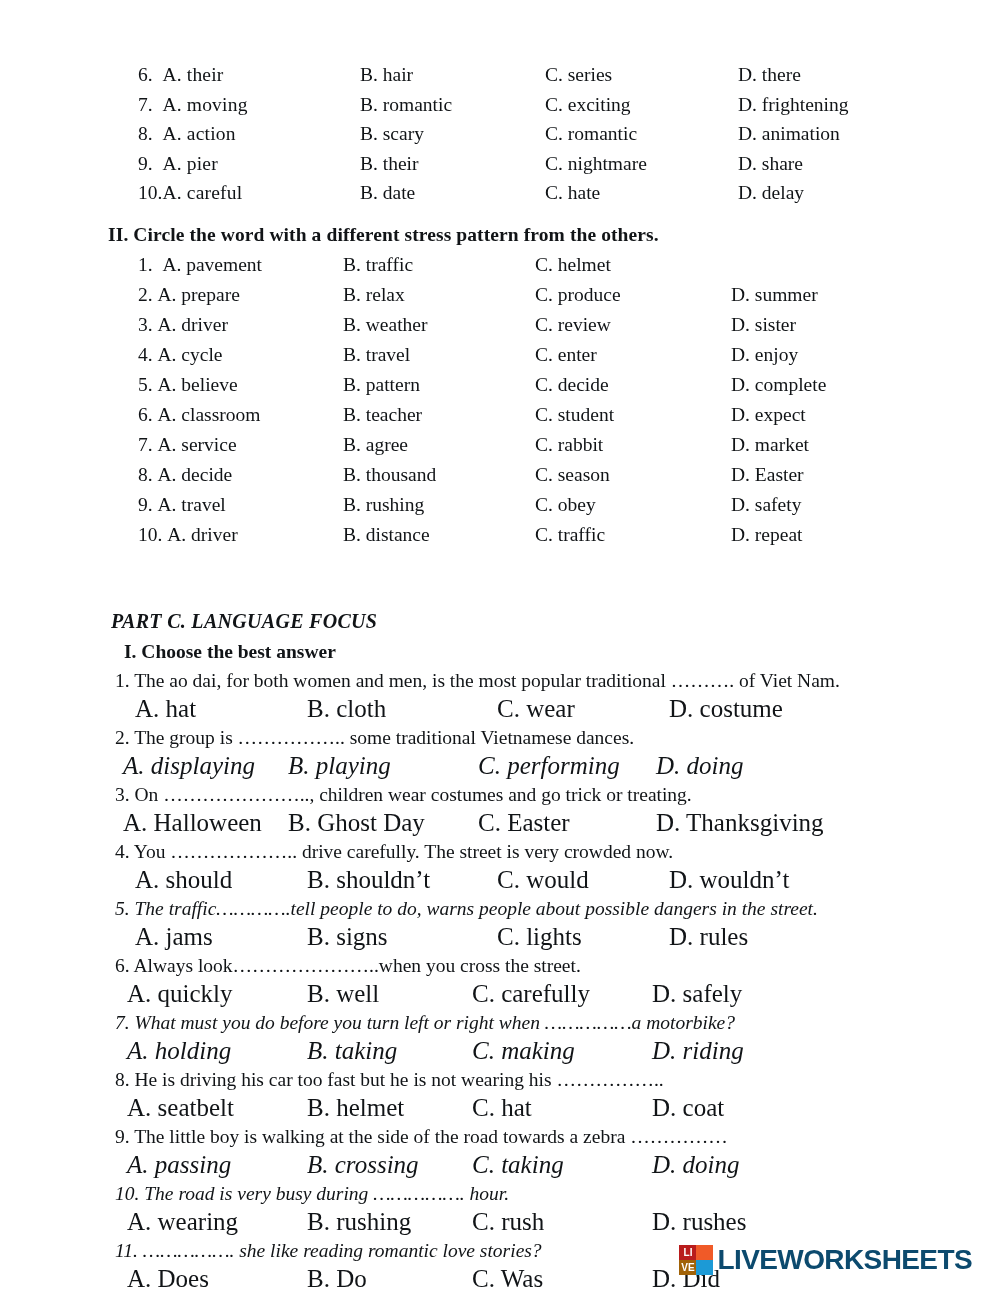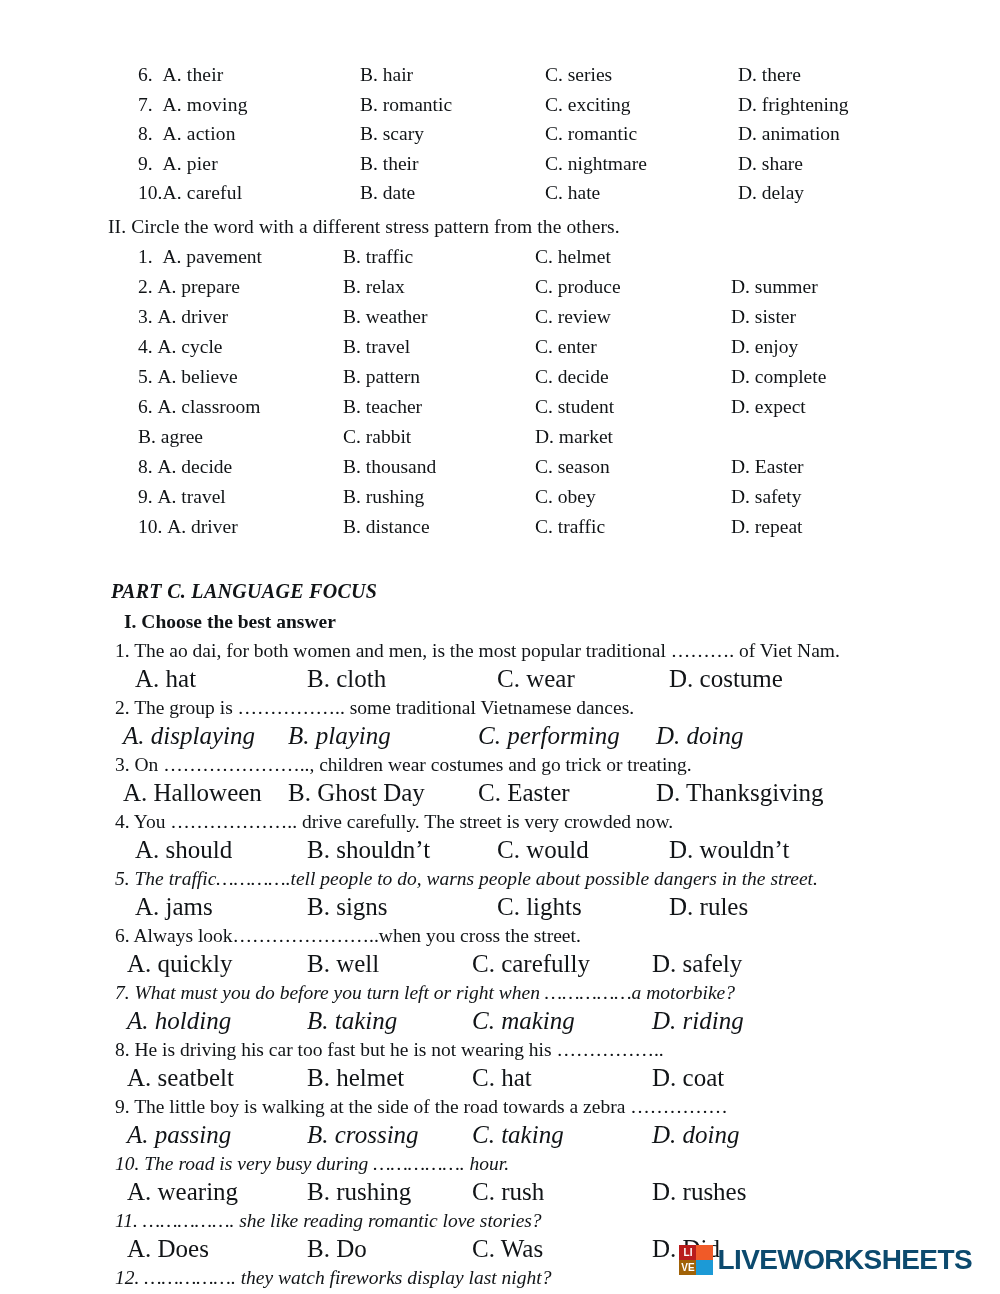--- a/index.html
+++ b/index.html
@@ -44,45 +44,45 @@
     padding-top: 44px;
   }
   #sec-top .opt-row {
     grid-template-columns: 222px 185px 193px 200px;
     font-size: 19.5px;
     line-height: 29.5px;
   }
   #sec-top .a { letter-spacing: .2px; }
 
   .heading {
-    font-weight: normal;
+    font-weight: bold;
     font-size: 19.5px;
     padding-left: 92px;
-    margin-top: 8px;
+    margin-top: 16px;
     margin-bottom: 2px;
     letter-spacing: .1px;
   }
 
   
   #sec-stress {
     padding-left: 122px;
     margin-top: 4px;
   }
   #sec-stress .opt-row {
     grid-template-columns: 205px 192px 196px 200px;
     font-size: 19.5px;
     line-height: 30px;
   }
 
   .part-title {
     font-style: italic;
     font-weight: bold;
     font-size: 20px;
     padding-left: 95px;
-    margin-top: 38px;
+    margin-top: 60px;
     letter-spacing: .3px;
   }
   .sub-title {
     font-weight: bold;
     font-size: 19.5px;
     padding-left: 108px;
     margin-top: 8px;
   }
 
   
@@ -214,20 +214,21 @@
       <span class="c">C. decide</span>
       <span>D. complete</span>
     </div>
     <div class="opt-row">
       <span class="num"><span>6.</span>&nbsp;<span>A. classroom</span></span>
       <span>B. teacher</span>
       <span class="c">C. student</span>
       <span>D. expect</span>
     </div>
     <div class="opt-row">
+      <span class="num"><span>7.</span>&nbsp;<span>A. service</span></span>
       <span>B. agree</span>
       <span class="c">C. rabbit</span>
       <span>D. market</span>
     </div>
     <div class="opt-row">
       <span class="num"><span>8.</span>&nbsp;<span>A. decide</span></span>
       <span>B. thousand</span>
       <span class="c">C. season</span>
       <span>D. Easter</span>
     </div>

